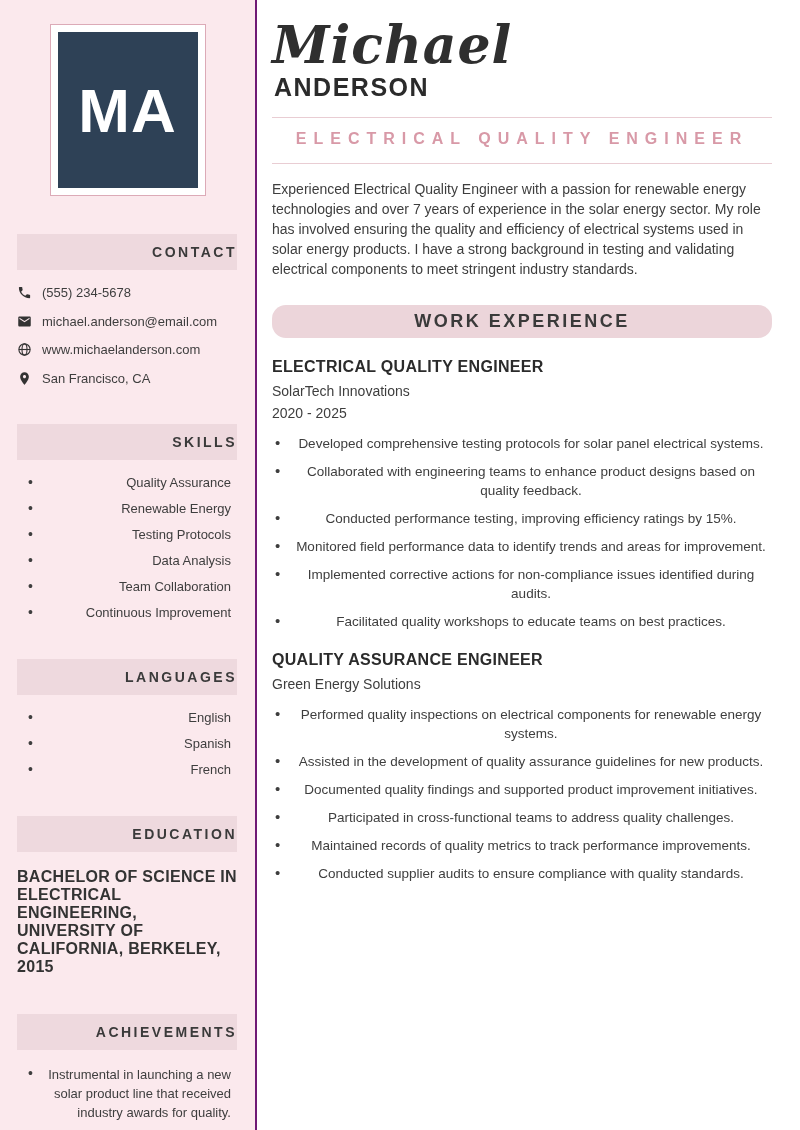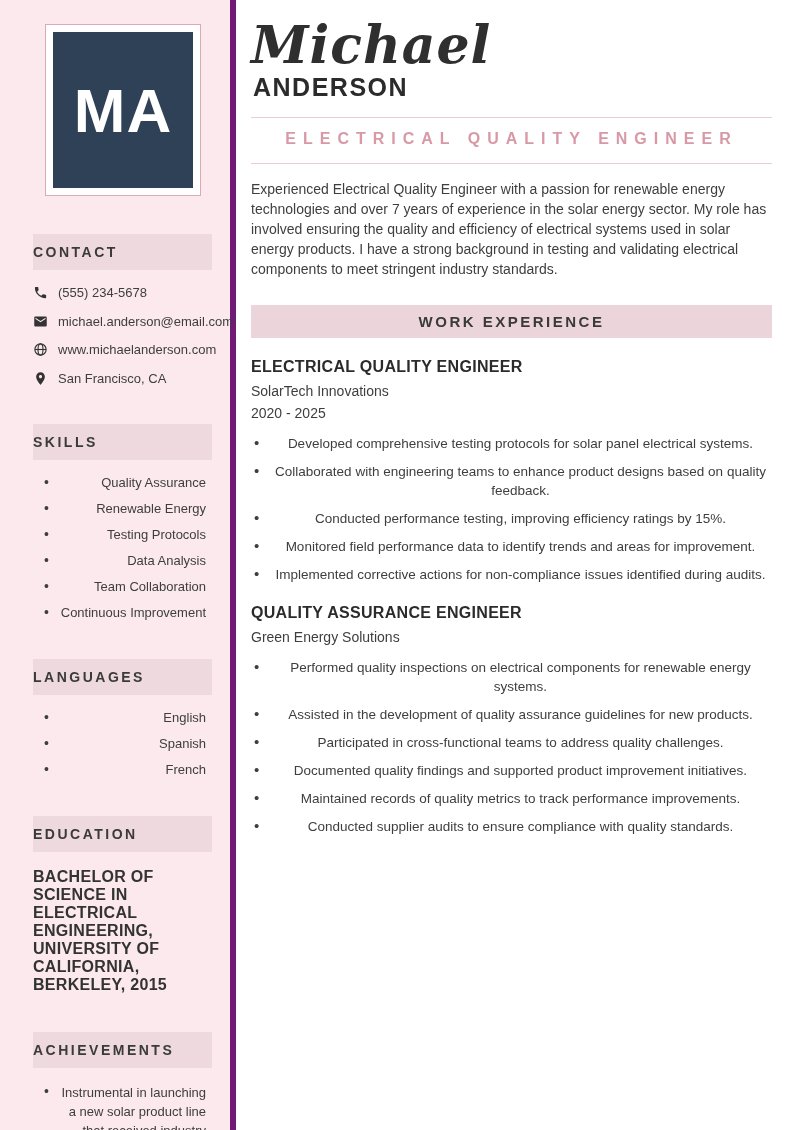--- a/index.html
+++ b/index.html
@@ -7,44 +7,43 @@
   body {
     width: 800px; height: 1130px;
     font-family: "Liberation Sans", sans-serif;
     background: #ffffff;
     color: #3e3e3e;
   }
   .page { display: flex; width: 800px; height: 1130px; background: #ffffff; overflow: hidden; }
 
   
   .sidebar {
-    width: 236px; flex-shrink: 0; height: 100%;
+    width: 257px; flex-shrink: 0; height: 100%;
     background: #fbe9ed;
-    border-right: 6px solid #701a75;
-    padding-left: 16px;
+    border-right: 2px solid #701a75;
   }
   .monogram-frame {
     width: 156px; height: 172px;
     margin: 24px auto 0;
     background: #ffffff;
     border: 1px solid #dcaab7;
     padding: 7px;
   }
   .monogram {
     width: 100%; height: 100%;
     background: #2e4156;
     color: #ffffff;
     display: flex; align-items: center; justify-content: center;
     font-size: 62px; font-weight: 600; letter-spacing: 1px;
   }
   .side-band {
     height: 36px;
     margin: 38px 18px 15px 17px;
     background: #eed9de;
-    display: flex; align-items: center; justify-content: flex-start;
+    display: flex; align-items: center; justify-content: flex-end;
     font-size: 14px; font-weight: 700; letter-spacing: 2.5px; color: #3a3a3a;
   }
   .contact-list { list-style: none; margin: 0; padding: 0 16px 0 17px; }
   .contact-list li {
     display: flex; align-items: center; gap: 10px;
     font-size: 13px; color: #3e3e3e;
     margin-bottom: 13.5px;
   }
   .cicon { width: 15px; height: 15px; flex-shrink: 0; display: inline-flex; }
   .cicon svg { width: 15px; height: 15px; fill: #333333; stroke: none; }
@@ -86,21 +85,21 @@
     text-align: center;
     color: #d899a7; font-weight: 700;
     font-size: 16px; letter-spacing: 7px;
     margin: 12px 0;
   }
   .summary { margin: 15px 0 0; font-size: 14px; line-height: 20px; color: #3e3e3e; }
   .main-band {
     height: 33px; margin-top: 26px;
     background: #ecd5da;
     display: flex; align-items: center; justify-content: center;
-    font-size: 15px; font-weight: 700; letter-spacing: 2.5px; color: #3a3a3a;
+    font-size: 18px; font-weight: 700; letter-spacing: 2.5px; color: #3a3a3a; border-radius: 14px;
   }
   .job-title {
     margin: 20px 0 0;
     font-size: 16px; font-weight: 700; color: #2b2b2b; letter-spacing: 0.3px;
   }
   .job-company { margin-top: 7px; font-size: 14px; color: #3e3e3e; }
   .job-dates { margin-top: 6px; font-size: 14px; color: #3e3e3e; }
   .job-list { list-style: none; margin: 13px 0 0; padding: 0 0 0 1px; }
   .job-list li {
     position: relative; padding-left: 17px;
@@ -220,30 +219,31 @@
     <section class="job">
       <h3 class="job-title">ELECTRICAL QUALITY ENGINEER</h3>
       <div class="job-company">SolarTech Innovations</div>
       <div class="job-dates">2020 - 2025</div>
       <ul class="job-list">
         <li>Developed comprehensive testing protocols for solar panel electrical systems.</li>
         <li>Collaborated with engineering teams to enhance product designs based on quality feedback.</li>
         <li>Conducted performance testing, improving efficiency ratings by 15%.</li>
         <li>Monitored field performance data to identify trends and areas for improvement.</li>
         <li>Implemented corrective actions for non-compliance issues identified during audits.</li>
+        <li>Facilitated quality workshops to educate teams on best practices.</li>
       </ul>
     </section>
 
     <section class="job">
       <h3 class="job-title">QUALITY ASSURANCE ENGINEER</h3>
       <div class="job-company">Green Energy Solutions</div>
       <ul class="job-list">
         <li>Performed quality inspections on electrical components for renewable energy systems.</li>
         <li>Assisted in the development of quality assurance guidelines for new products.</li>
+        <li>Documented quality findings and supported product improvement initiatives.</li>
         <li>Participated in cross-functional teams to address quality challenges.</li>
-        <li>Documented quality findings and supported product improvement initiatives.</li>
         <li>Maintained records of quality metrics to track performance improvements.</li>
         <li>Conducted supplier audits to ensure compliance with quality standards.</li>
       </ul>
     </section>
 
   </main>
 </div>
 
 </body></html>

